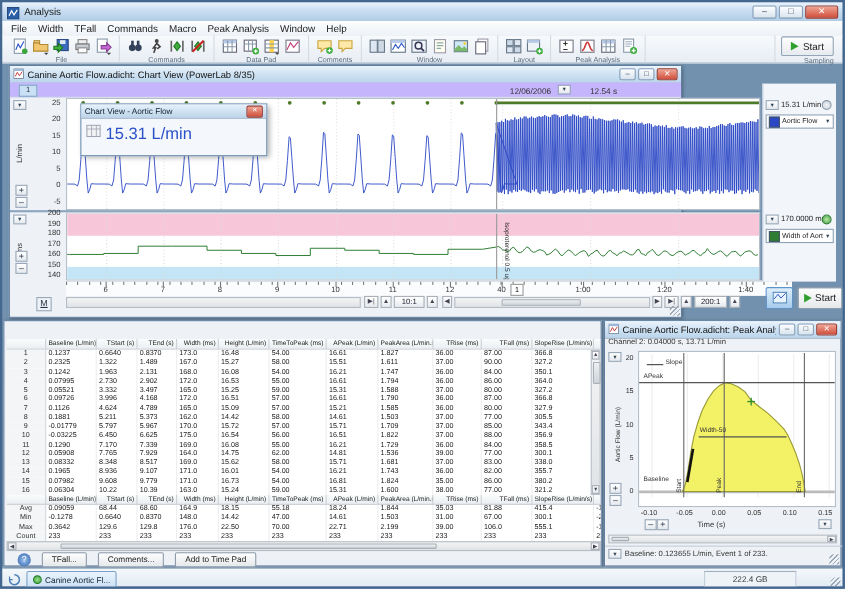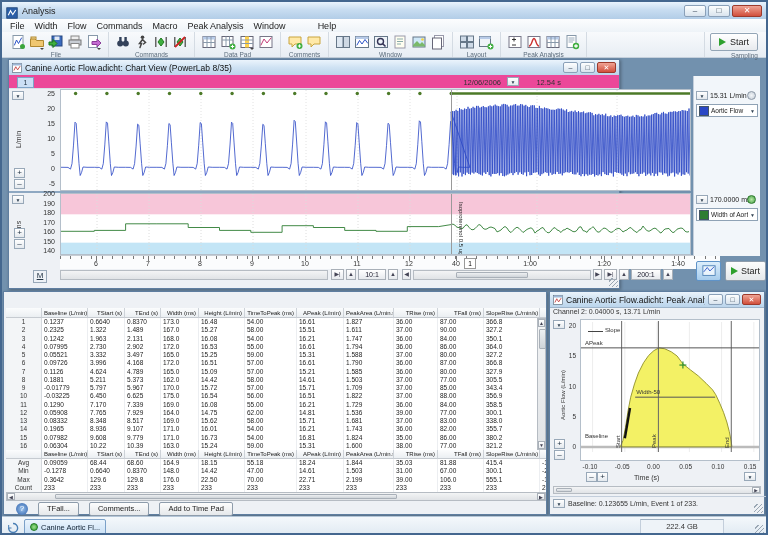--- a/index.html
+++ b/index.html
@@ -23,21 +23,21 @@
   .tb-btn{width:18px;height:17px;display:flex;align-items:center;justify-content:center;border-radius:2px}
   .tb-label{font-size:6.5px;color:#5c6c7c;text-align:center;padding:1px 0 2px}
   .tb-start{display:flex;align-items:center;gap:4px;border:1px solid #93a5b6;border-radius:2px;background:linear-gradient(#ffffff,#e7eaee);padding:0 8px;height:16px;font-size:9px;color:#222}
   .play{width:0;height:0;border-left:7px solid #2ea02e;border-top:4.5px solid transparent;border-bottom:4.5px solid transparent}
   
   .win{position:absolute;background:#eef1f5;border:1px solid #5f7ea0;box-shadow:1px 1px 3px rgba(0,0,0,.3);box-sizing:border-box}
   .ctitle{height:15px;background:linear-gradient(#ebf4fc,#cfe2f3 50%,#bbd5ec);display:flex;align-items:center;gap:3px;padding:0 3px;border-bottom:1px solid #9db4ca}
   .ctitle .t{font-size:8.5px;color:#111;white-space:nowrap;overflow:hidden;flex:1}
   .grip{position:absolute;right:1px;bottom:1px;width:9px;height:9px;background:repeating-linear-gradient(135deg,transparent 0 2px,#9aa7b4 2px 3px)}
   
-  .blockbar{position:absolute;left:0;top:15px;right:0;height:13px;background:#ec4899;border-bottom:1px solid #d9e1e9}
+  .blockbar{position:absolute;left:0;top:15px;right:0;height:13px;background:#c4b5fd;border-bottom:1px solid #d9e1e9}
   .blockchip{position:absolute;left:8px;top:2px;width:15px;height:9px;background:#cbdff5;border:1px solid #7fa4c8;font-size:7px;text-align:center;line-height:9px;color:#234}
   .datelabel{position:absolute;font-size:7.5px;color:#333;top:3px}
   .mini-drop{width:12px;height:9px;border:1px solid #98a8b8;background:linear-gradient(#fff,#e4e9ee);font-size:5px;line-height:8px;text-align:center;color:#345;box-sizing:border-box}
   .pm{width:11px;height:10px;border:1px solid #98a8b8;background:linear-gradient(#fff,#e4e9ee);font-size:8px;line-height:8px;text-align:center;color:#234;box-sizing:border-box}
   .plotbox{position:absolute;background:#fff;border:1px solid #b4bfca;box-sizing:border-box;overflow:hidden}
   .ytick{position:absolute;right:3px;font-size:7px;color:#333;width:100%;text-align:right}
   .unitlbl{position:absolute;font-size:7px;color:#333;transform:rotate(-90deg)}
   .divider{position:absolute;left:0;right:0;height:2px;background:#8ea8c2}
   .taxis{position:absolute;background:#fbfcfd;border-top:1px solid #c6cdd4;overflow:hidden}
   .ttick{position:absolute;top:0;width:1px;background:#777}
@@ -98,26 +98,26 @@
     <span class="winbtns cbtnsmain">
       <span class="wbtn">–</span>
       <span class="wbtn">□</span>
       <span class="wbtn close">✕</span>
     </span>
   </div>
 
   <div class="menubar">
       <div class="menu-item" style="display: inline-block;">File</div>
       <div class="menu-item" style="display: inline-block;">Width</div>
-      <div class="menu-item" style="display: inline-block;">Flow</div>
+      <div class="menu-item" style="display: inline-block;">TFall</div>
       <div class="menu-item" style="display: inline-block;">Commands</div>
       <div class="menu-item" style="display: inline-block;">Macro</div>
       <div class="menu-item" style="display: inline-block;">Peak Analysis</div>
       <div class="menu-item" style="display: inline-block;">Window</div>
-      <div class="menu-item" style="display: inline-block; margin-left: 22px;">Help</div>
+      <div class="menu-item" style="display: inline-block;">Help</div>
     </div>
 
   <div class="toolbar">
       <div class="tb-group">
         <div class="tb-row">
           <div class="tb-btn">
             <svg viewBox="0 0 16 16" width="16" height="16">
               <rect x="3" y="1.5" width="10" height="13" fill="#fff" stroke="#8899aa"></rect>
               <polyline points="4.5,11 6.5,6 8.5,9.5 11.5,4" fill="none" stroke-linecap="round" stroke="#2a52c8"></polyline>
               <circle cx="12.5" cy="12.5" r="2.5" fill="#3aa53a"></circle>
@@ -586,20 +586,33 @@
           <rect x="1" y="2" width="14" height="11" fill="#eaf4fc" stroke="#4a7fb5"></rect>
           <polyline points="2,9 6,4 9,8 14,3" fill="none" stroke="#2a52c8"></polyline>
         </svg>
     </div>
     <div class="startbtn" style="left:716px;top:201px">
       <span class="play"></span>
       <span>Start</span>
     </div>
     <div class="grip"></div>
 
+    <div id="tooltip">
+      <div class="ttl">
+        <span>Chart View - Aortic Flow</span>
+        <span class="tclose">✕</span>
+      </div>
+      <div class="body">
+        <span><svg viewBox="0 0 16 14" width="14" height="12">
+              <rect x="1" y="1" width="14" height="12" fill="#f2f3f4" stroke="#99a"></rect>
+              <path d="M1 5 H15 M6 1 V13 M11 1 V13" stroke="#aab" fill="none"></path>
+            </svg></span>
+        <span class="bigval">15.31 L/min</span>
+      </div>
+    </div>
   </div>
 
   <div class="win" id="tablewin" style="left:1px;top:289px;width:544px;height:224px">
     <div class="abs" style="left:2px;top:16px;width:540px;height:10px;overflow:hidden">
         <div class="trow theadrow" style="grid-template-columns: 36px 46px 37px 36px 38px 46px 52px 47px 50px 44px 46px 56px 24px;">
           <div class="tcell c0"></div>
           <div class="tcell">Baseline (L/min)</div>
           <div class="tcell">TStart (s)</div>
           <div class="tcell">TEnd (s)</div>
           <div class="tcell">Width (ms)</div>

